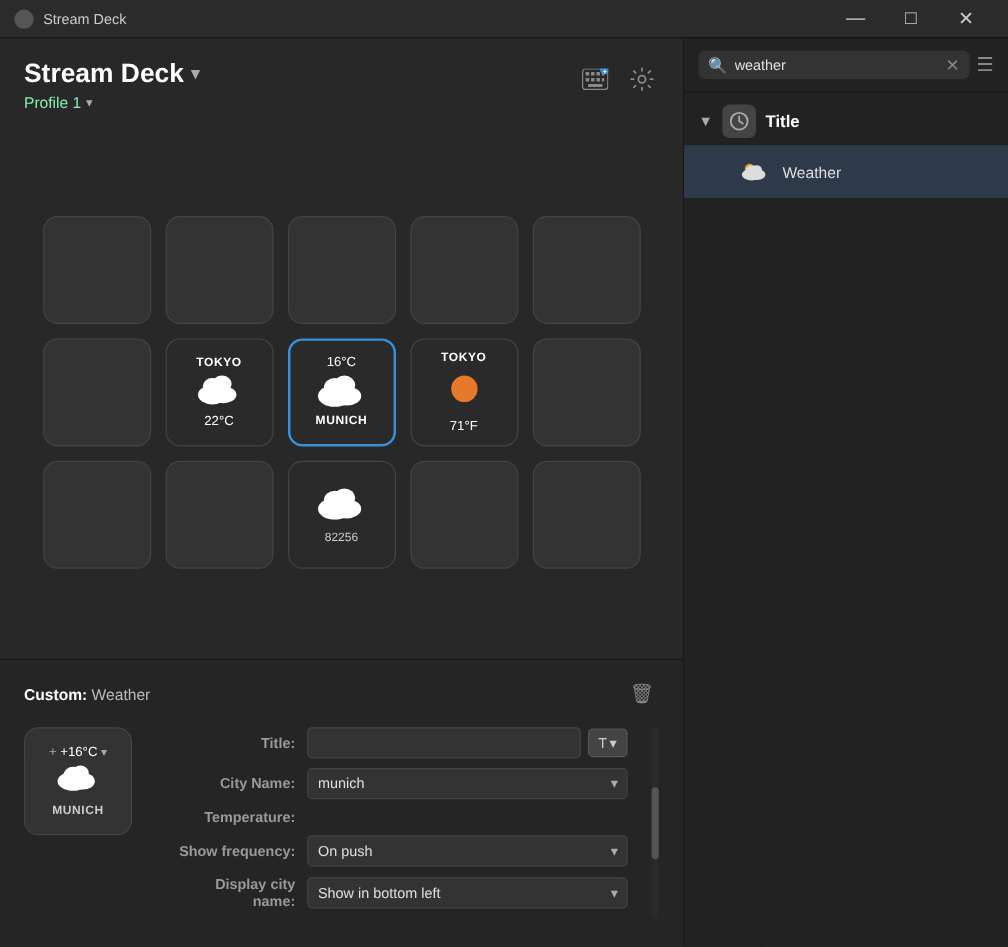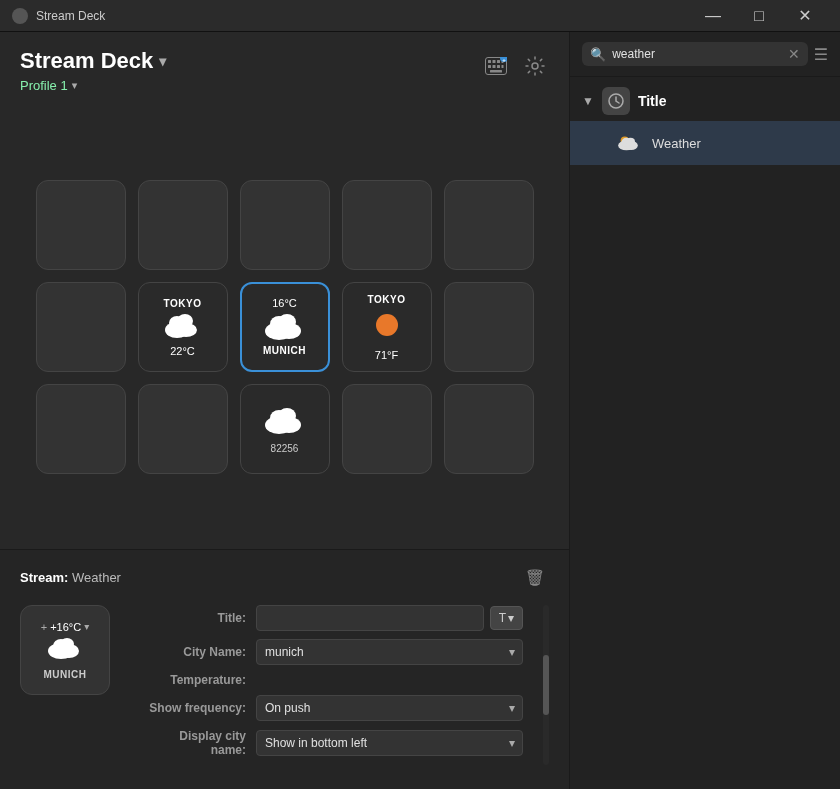--- a/index.html
+++ b/index.html
@@ -535,21 +535,21 @@
             <div class="zip-label">82256</div>
           </div>
           <div class="grid-cell"></div>
           <div class="grid-cell"></div>
         </div>
     </div>
 
     <div class="bottom-panel">
       <div class="bottom-header">
         <div class="bottom-title">
-          <span class="bold">Stream:</span>
+          <span class="bold">Custom:</span>
           <span> </span>
           <span>Weather</span>
         </div>
         <button class="trash-btn">🗑</button>
       </div>
       <div class="bottom-content">
 
         <div class="preview-widget">
           <div class="preview-temp">
             <span class="plus">+</span>

